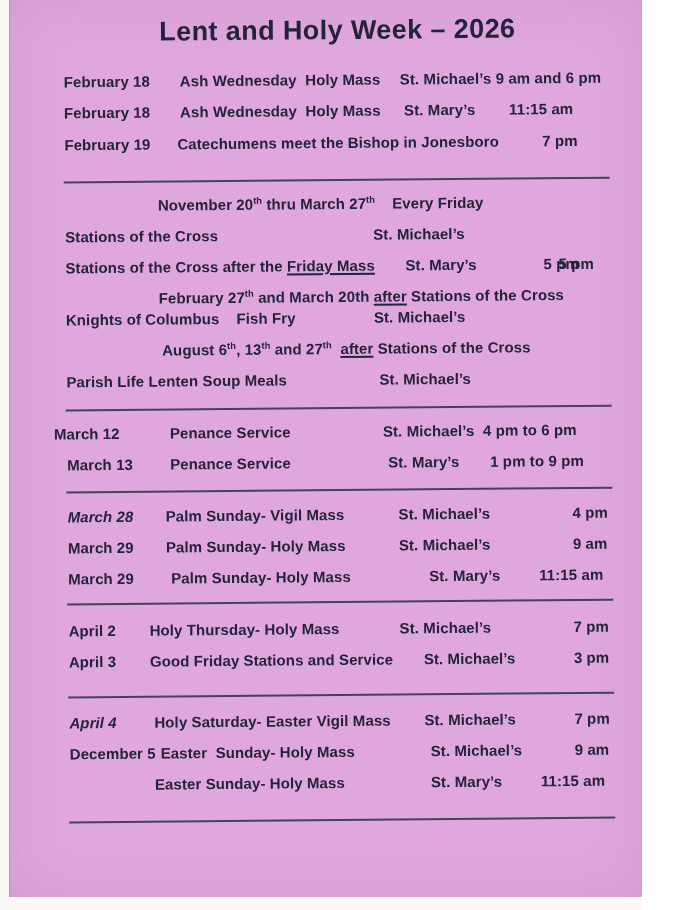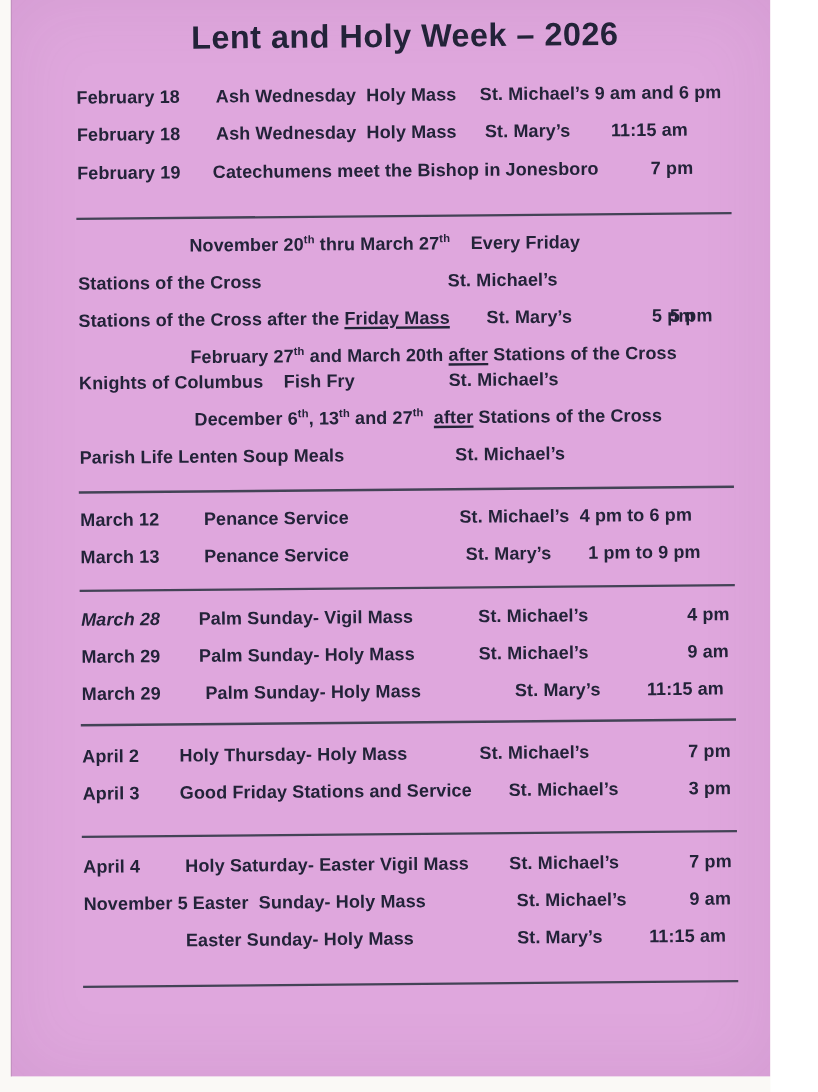--- a/index.html
+++ b/index.html
@@ -77,25 +77,25 @@
       <div class="cell" style="left: 160px; top: 194px;"><span>November 20</span><sup>th</sup><span> thru March 27</span><sup>th</sup><span>    Every Friday</span></div>
       <div class="cell" style="left: 67px; top: 225px;"><span>Stations of the Cross</span></div>
       <div class="cell" style="left: 375px; top: 225px;"><span>St. Michael’s</span></div>
       <div class="cell" style="left: 545px; top: 225px; margin-top: 31px;"><span>5 pm</span></div>
       <div class="cell" style="left: 67px; top: 256px;"><span>Stations of the Cross after the </span><span class="u">Friday Mass</span></div>
       <div class="cell" style="left: 407px; top: 256px;"><span>St. Mary’s</span></div>
       <div class="cell" style="left: 560px; top: 256px;"><span>5 pm</span></div>
       <div class="cell" style="left: 160px; top: 287px;"><span>February 27</span><sup>th</sup><span> and March 20th </span><span class="u">after</span><span> Stations of the Cross</span></div>
       <div class="cell" style="left: 67px; top: 308px;"><span>Knights of Columbus    Fish Fry</span></div>
       <div class="cell" style="left: 375px; top: 308px;"><span>St. Michael’s</span></div>
-      <div class="cell" style="left: 163px; top: 339px;"><span>December 6</span><sup>th</sup><span>, 13</span><sup>th</sup><span> and 27</span><sup>th</sup><span>  </span><span class="u">after</span><span> Stations of the Cross</span></div>
+      <div class="cell" style="left: 163px; top: 339px;"><span>August 6</span><sup>th</sup><span>, 13</span><sup>th</sup><span> and 27</span><sup>th</sup><span>  </span><span class="u">after</span><span> Stations of the Cross</span></div>
       <div class="cell" style="left: 67px; top: 370px;"><span>Parish Life Lenten Soup Meals</span></div>
       <div class="cell" style="left: 380px; top: 370px;"><span>St. Michael’s</span></div>
       <div class="divider" style="top: 407px; left: 66px; width: 546px;"></div>
-      <div class="cell" style="left: 67px; top: 422px;"><span>March 12</span></div>
+      <div class="cell" style="left: 54px; top: 422px;"><span>March 12</span></div>
       <div class="cell" style="left: 170px; top: 422px;"><span>Penance Service</span></div>
       <div class="cell" style="left: 383px; top: 422px;"><span>St. Michael’s  4 pm to 6 pm</span></div>
       <div class="cell" style="left: 67px; top: 453px;"><span>March 13</span></div>
       <div class="cell" style="left: 170px; top: 453px;"><span>Penance Service</span></div>
       <div class="cell" style="left: 388px; top: 453px;"><span>St. Mary’s</span></div>
       <div class="cell" style="left: 490px; top: 453px;"><span>1 pm to 9 pm</span></div>
       <div class="divider" style="top: 489px; left: 66px; width: 546px;"></div>
       <div class="cell" style="left: 67px; top: 505px; font-style: italic;"><span>March 28</span></div>
       <div class="cell" style="left: 165px; top: 505px;"><span>Palm Sunday- Vigil Mass</span></div>
       <div class="cell" style="left: 398px; top: 505px;"><span>St. Michael’s</span></div>
@@ -111,25 +111,25 @@
       <div class="divider" style="top: 601px; left: 66px; width: 546px;"></div>
       <div class="cell" style="left: 67px; top: 619px;"><span>April 2</span></div>
       <div class="cell" style="left: 148px; top: 619px;"><span>Holy Thursday- Holy Mass</span></div>
       <div class="cell" style="left: 398px; top: 619px;"><span>St. Michael’s</span></div>
       <div class="cell" style="left: 572px; top: 619px;"><span>7 pm</span></div>
       <div class="cell" style="left: 67px; top: 650px; text-align: right;"><span>April 3</span></div>
       <div class="cell" style="left: 148px; top: 650px;"><span>Good Friday Stations and Service</span></div>
       <div class="cell" style="left: 422px; top: 650px;"><span>St. Michael’s</span></div>
       <div class="cell" style="left: 572px; top: 650px;"><span>3 pm</span></div>
       <div class="divider" style="top: 694px; left: 66px; width: 546px;"></div>
-      <div class="cell" style="left: 67px; top: 711px;"><span>April 4</span></div>
+      <div class="cell" style="left: 67px; top: 711px; font-style: italic;"><span>April 4</span></div>
       <div class="cell" style="left: 152px; top: 711px;"><span>Holy Saturday- Easter Vigil Mass</span></div>
       <div class="cell" style="left: 422px; top: 711px;"><span>St. Michael’s</span></div>
       <div class="cell" style="left: 572px; top: 711px;"><span>7 pm</span></div>
-      <div class="cell" style="left: 67px; top: 742px;"><span>November 5</span></div>
+      <div class="cell" style="left: 67px; top: 742px;"><span>December 5</span></div>
       <div class="cell" style="left: 158px; top: 742px;"><span>Easter  Sunday- Holy Mass</span></div>
       <div class="cell" style="left: 428px; top: 742px;"><span>St. Michael’s</span></div>
       <div class="cell" style="left: 572px; top: 742px;"><span>9 am</span></div>
       <div class="cell" style="left: 152px; top: 773px;"><span>Easter Sunday- Holy Mass</span></div>
       <div class="cell" style="left: 428px; top: 773px;"><span>St. Mary’s</span></div>
       <div class="cell" style="left: 538px; top: 773px;"><span>11:15 am</span></div>
       <div class="divider" style="top: 819px; left: 66px; width: 546px;"></div>
     </div>
 </div>
 

